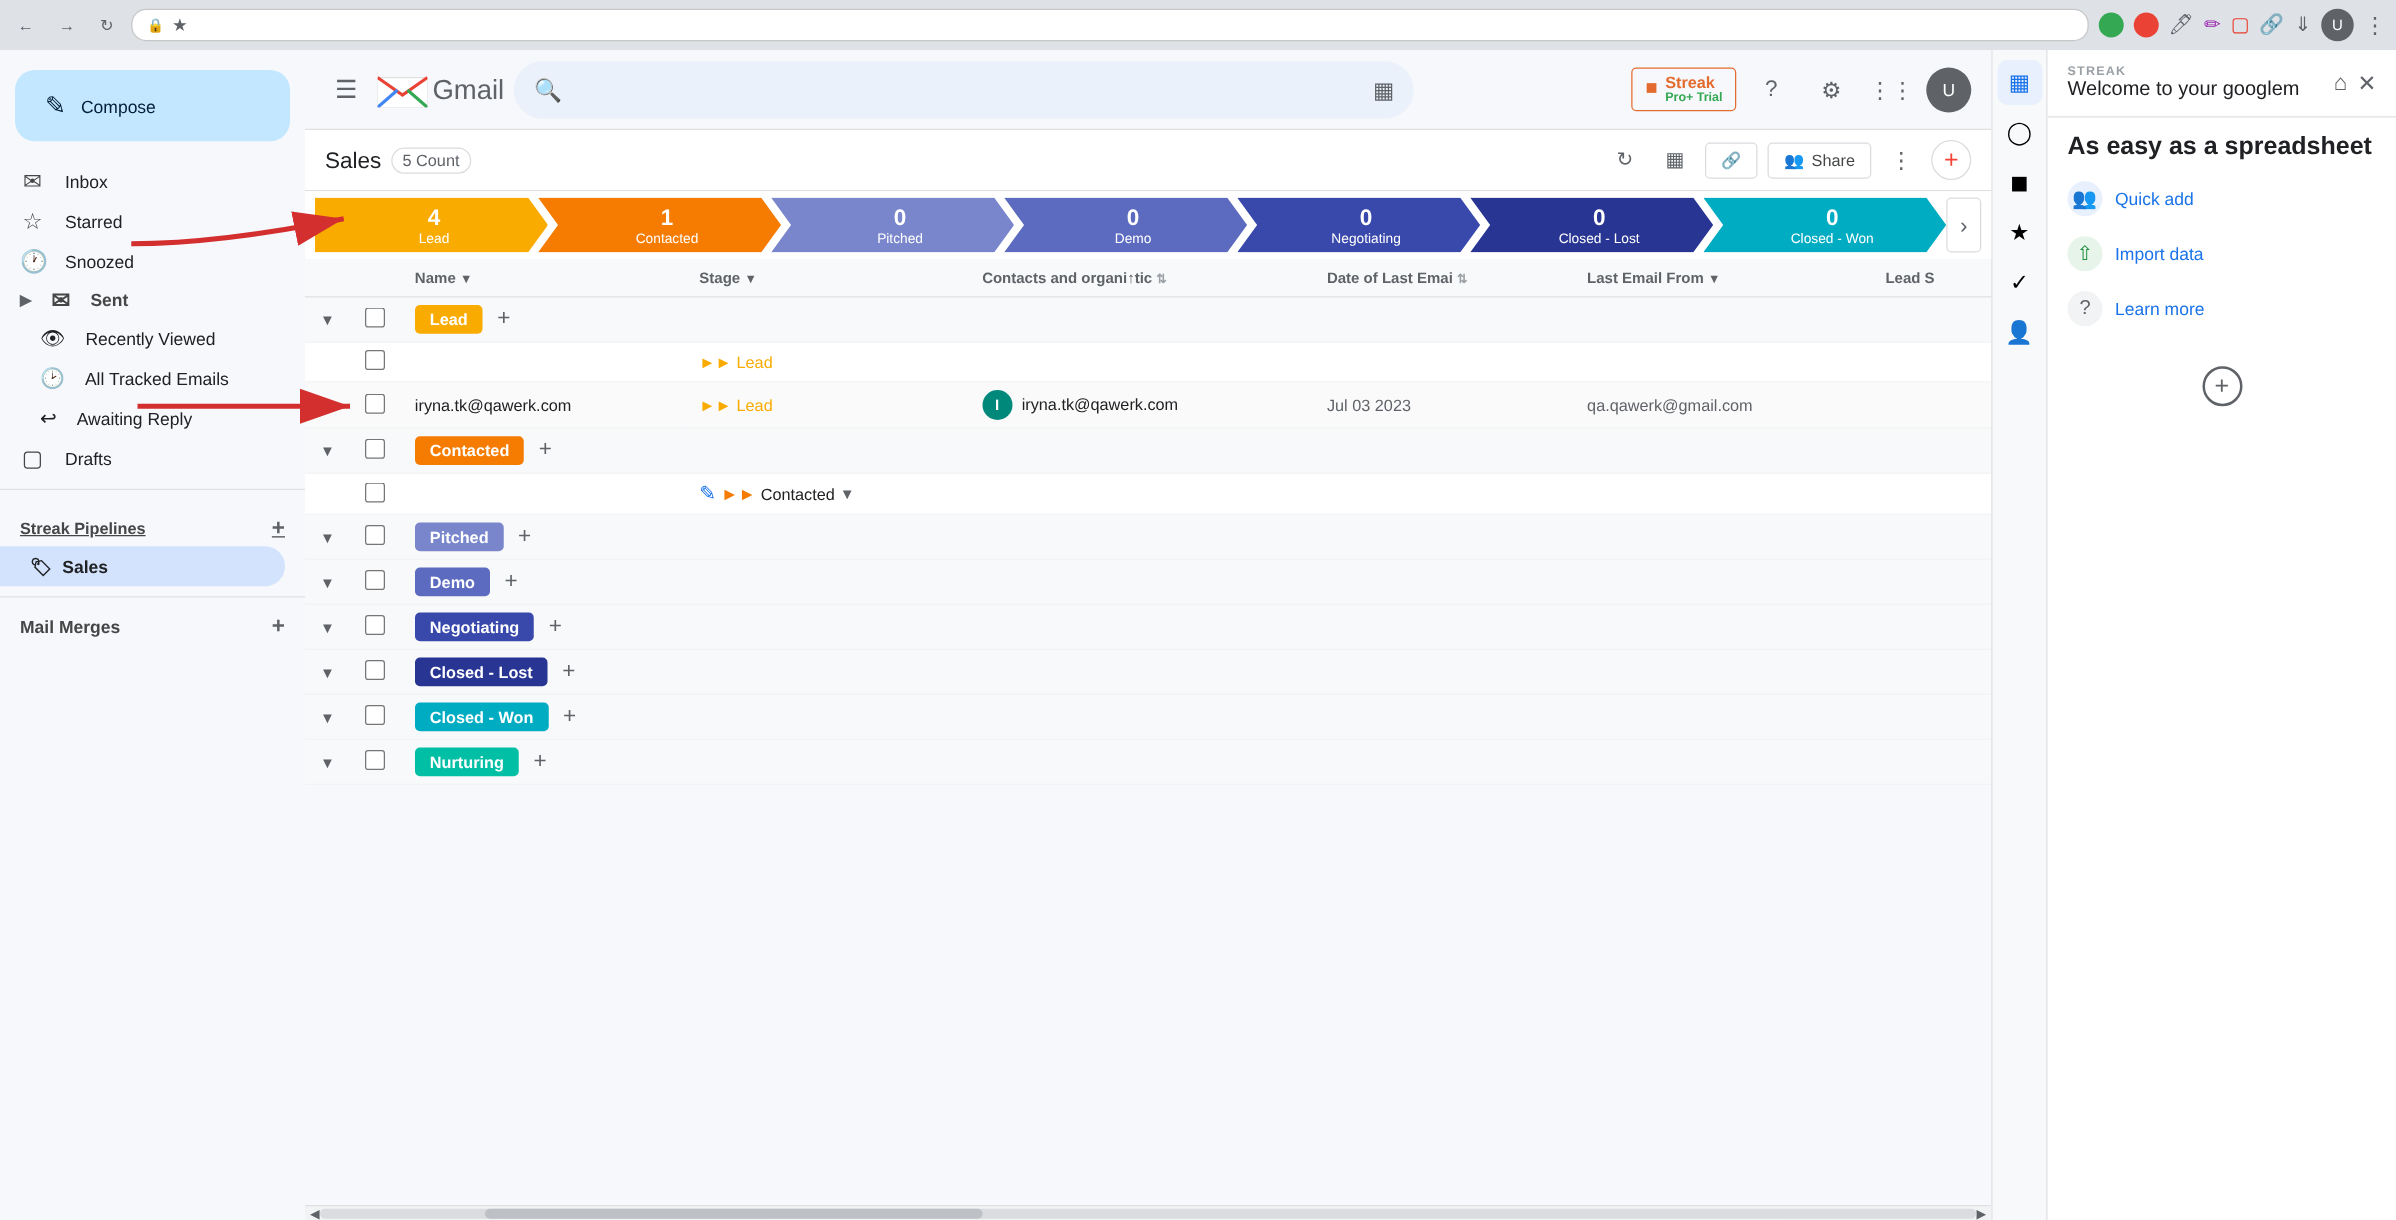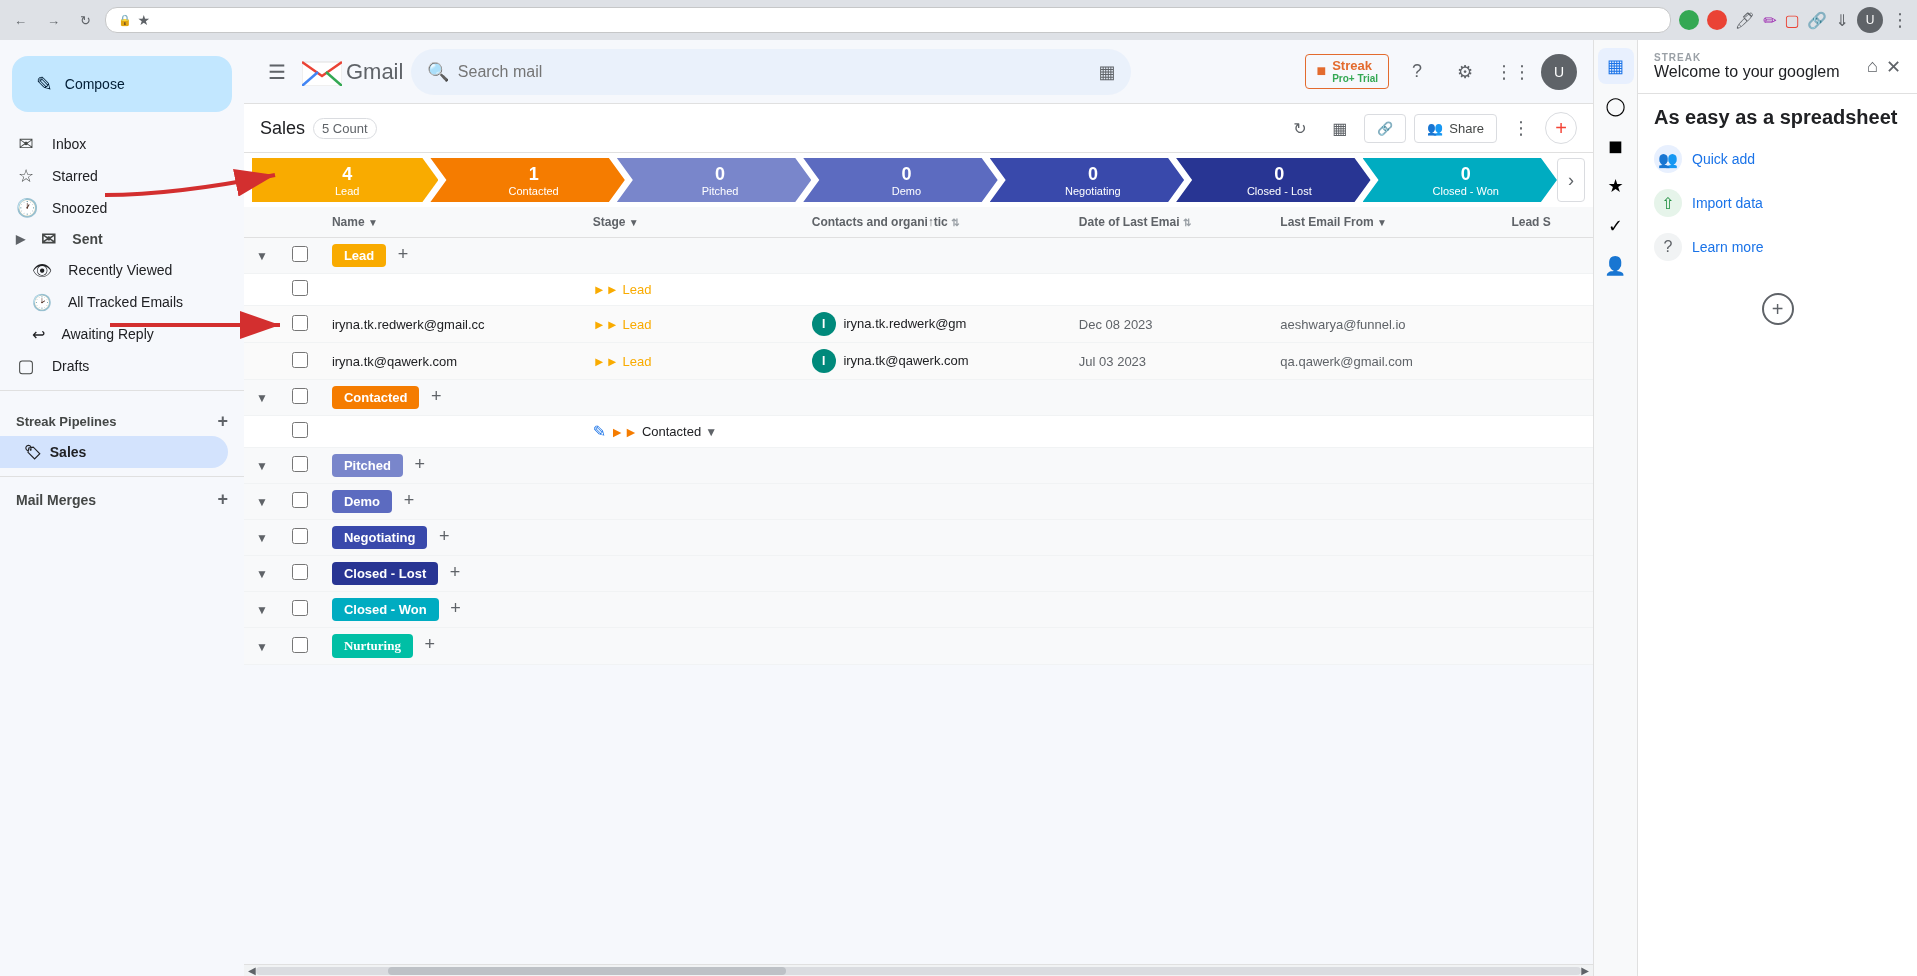--- a/index.html
+++ b/index.html
@@ -57,21 +57,21 @@
       cursor: pointer;
     }
     .sidebar-sub-item {
       display: flex; align-items: center; gap: 16px; padding: 4px 16px 4px 32px;
       height: 32px; cursor: pointer; border-radius: 0 16px 16px 0;
       margin-right: 16px; font-size: 14px; color: #202124;
     }
     .sidebar-pipelines-header {
       display: flex; align-items: center; justify-content: space-between;
       padding: 4px 16px; font-size: 13px; font-weight: 700; color: #444746;
-      cursor: pointer; margin-top: 8px;
+      cursor: pointer; margin-top: 8px; text-decoration: underline;
     }
     .pipeline-item {
       display: flex; align-items: center; gap: 8px; padding: 4px 16px 4px 24px;
       height: 32px; cursor: pointer; border-radius: 0 16px 16px 0;
       margin-right: 16px; font-size: 14px; color: #202124;
     }
     .pipeline-item.active-pipeline { background: #d3e3fd; font-weight: 600; }
     .mail-merges-row {
       display: flex; align-items: center; justify-content: space-between;
       padding: 4px 16px; font-size: 14px; color: #444746; cursor: pointer;
@@ -125,21 +125,21 @@
       border-radius: 4px; font-size: 13px; font-weight: 600; color: #fff;
       cursor: pointer;
     }
     .badge-lead { background: #f9ab00; color: #fff; }
     .badge-contacted { background: #f57c00; color: #fff; }
     .badge-pitched { background: #7986cb; color: #fff; }
     .badge-demo { background: #5c6bc0; color: #fff; }
     .badge-negotiating { background: #3949ab; color: #fff; }
     .badge-closed-lost { background: #283593; color: #fff; }
     .badge-closed-won { background: #00acc1; color: #fff; }
-    .badge-nurturing { background: #00bfa5; color: #fff; font-family: Liberation Serif, serif; }
+    .badge-nurturing { background: #00bfa5; color: #fff; }
 
     .stage-indicator {
       display: inline-flex; align-items: center; gap: 4px;
       font-size: 13px; color: #f9ab00;
     }
     .stage-indicator .arrow-icon { color: #f9ab00; }
 
     
     .cb { width: 16px; height: 16px; accent-color: #1a73e8; cursor: pointer; }
 
@@ -325,21 +325,20 @@
             <rect x="0" y="4" width="40" height="24" rx="2" fill="white" stroke="#e0e0e0" stroke-width="1"></rect>
             <polyline points="0,4 20,18 40,4" fill="none" stroke="#EA4335" stroke-width="2.5"></polyline>
             <line x1="0" y1="28" x2="16" y2="14" stroke="#4285F4" stroke-width="2.5"></line>
             <line x1="40" y1="28" x2="24" y2="14" stroke="#34A853" stroke-width="2.5"></line>
           </svg>
           <span style="font-size:22px; color:#5f6368; font-weight:300;">Gmail</span>
         </div>
       </div>
       <div class="search-bar">
         <span style="font-size:18px; color:#5f6368;">🔍</span>
-        <input type="text" placeholder="Search mail" style="">
         <span style="font-size:18px; color:#5f6368; margin-left:auto;">▦</span>
       </div>
       <div class="top-bar-right">
         <div class="streak-logo">
           <span style="font-size:16px; color:#e36b2e;">■</span>
           <div style="display:flex;flex-direction:column;line-height:1.1;">
             <span style="font-size:13px; font-weight:700; color:#e36b2e;">Streak</span>
             <span class="streak-trial">Pro+ Trial</span>
           </div>
         </div>
@@ -456,43 +455,20 @@
       <td></td>
       <td style="font-size:13px; color:#5f6368;"></td>
       <td style="font-size:13px; color:#5f6368;"></td>
       <td></td>
     </tr>
             <tr style="background: rgb(250, 250, 250);">
       <td></td>
       <td>
         <input type="checkbox" class="cb" style="">
       </td>
-      <td style="font-size:13px;">iryna.tk.redwerk@gmail.cc</td>
-
-        <td>
-          <div class="stage-indicator">
-            <span class="arrow-icon" style="color:#f9ab00;">►►</span>
-            <span>Lead</span>
-          </div>
-        </td>
-
-        <td>
-          <span class="contact-avatar avatar-teal">I</span>
-          <span>iryna.tk.redwerk@gm</span>
-        </td>
-
-      <td style="font-size:13px; color:#5f6368;">Dec 08 2023</td>
-      <td style="font-size:13px; color:#5f6368;">aeshwarya@funnel.io</td>
-      <td></td>
-    </tr>
-            <tr style="background: rgb(250, 250, 250);">
-      <td></td>
-      <td>
-        <input type="checkbox" class="cb" style="">
-      </td>
       <td style="font-size:13px;">iryna.tk@qawerk.com</td>
 
         <td>
           <div class="stage-indicator">
             <span class="arrow-icon" style="color:#f9ab00;">►►</span>
             <span>Lead</span>
           </div>
         </td>
 
         <td>

